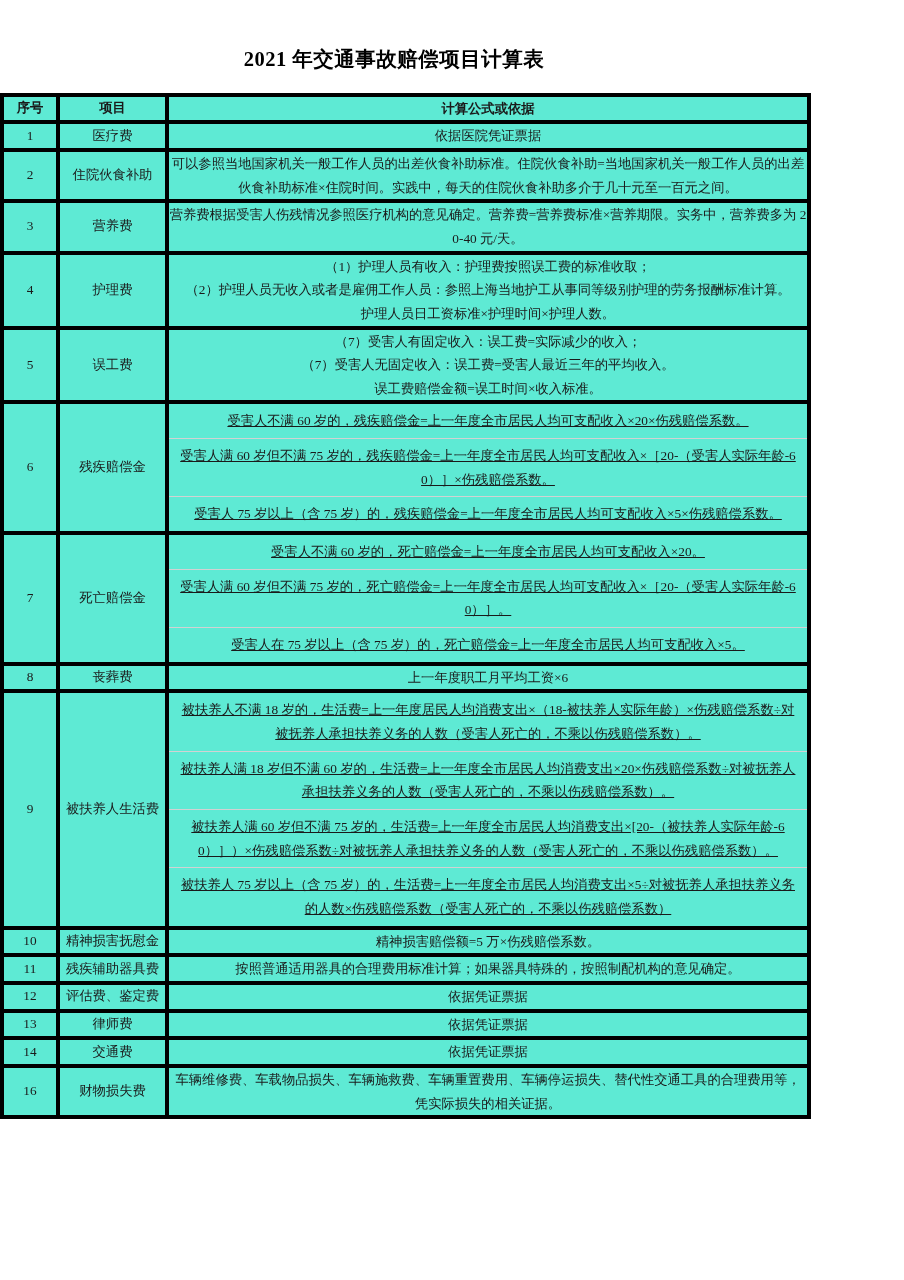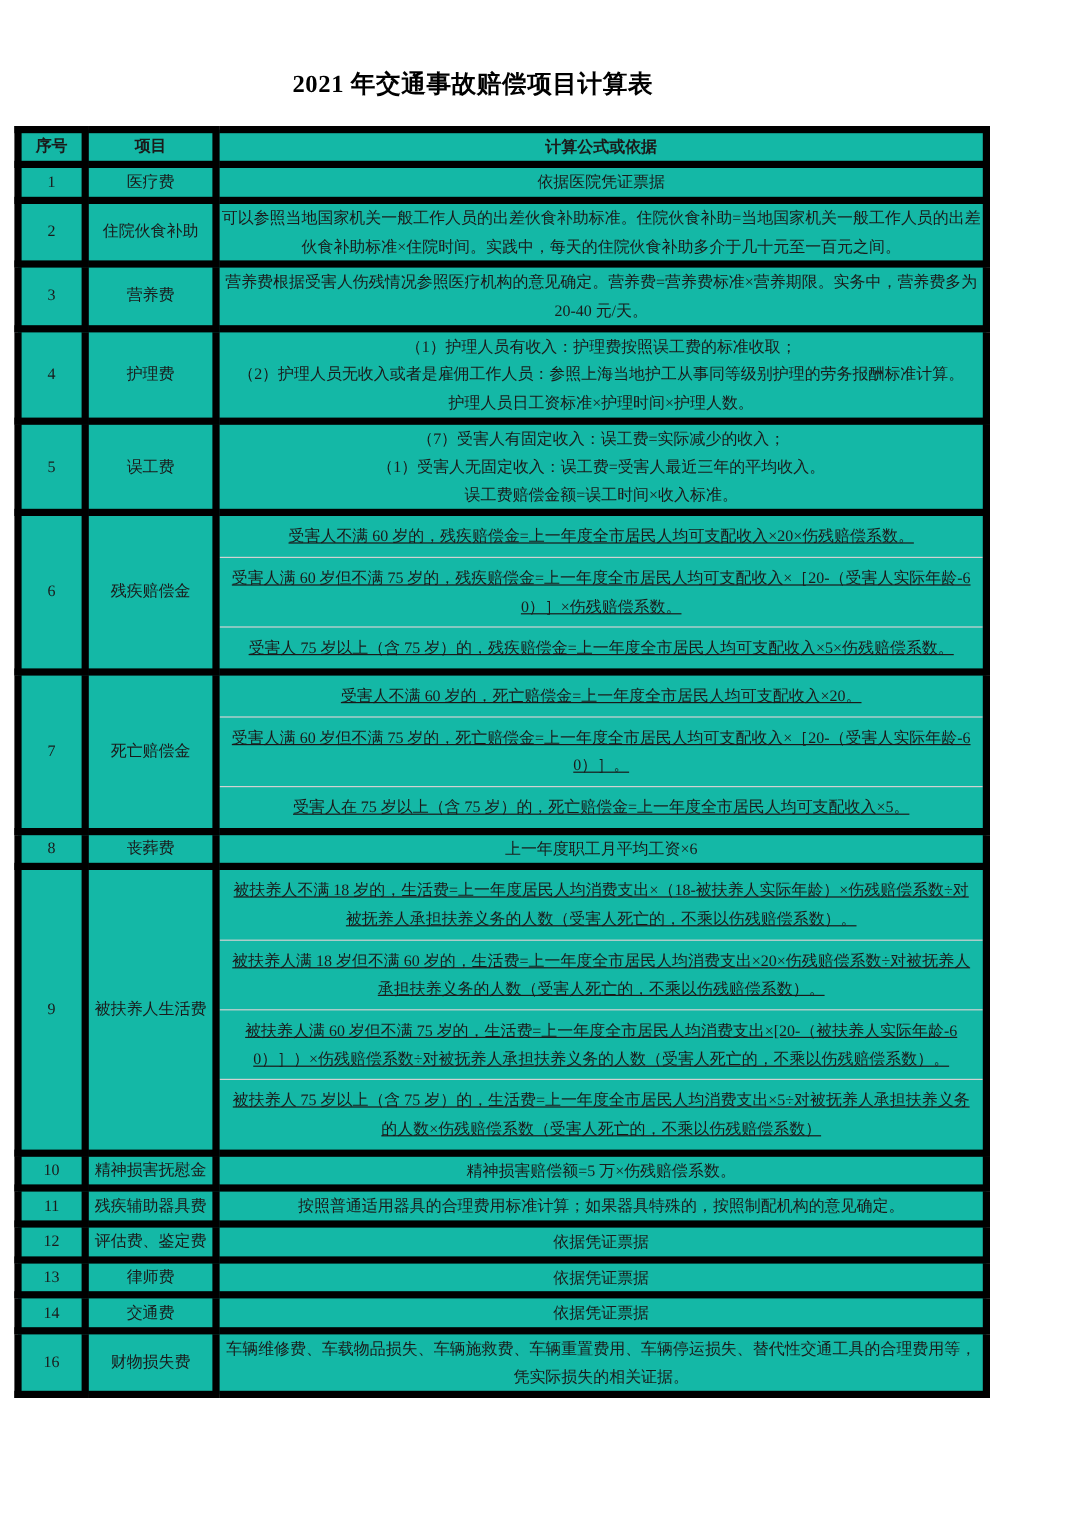--- a/index.html
+++ b/index.html
@@ -12,21 +12,21 @@
     height: 1280px;
     font-family: "Liberation Serif", "DejaVu Serif", serif;
     color: #1a1a1a;
     overflow: hidden;
   }
   .page {
     position: relative;
     width: 788px;
     height: 1280px;
     box-sizing: border-box;
-    padding: 12px;
+    padding: 0;
   }
   .doc-title {
     text-align: center;
     font-size: 20.5px;
     font-weight: bold;
     letter-spacing: 0.5px;
     margin: 0;
     padding-top: 47px;
     padding-bottom: 0;
     line-height: 1.2;
@@ -43,24 +43,24 @@
     table-layout: fixed;
     font-size: 13.3px;
     line-height: 1.72;
   }
   table.calc-table col.c-seq  { width: 56px; }
   table.calc-table col.c-item { width: 109px; }
   table.calc-table col.c-form { width: 642px; }
 
   table.calc-table td,
   table.calc-table th {
-    border: 6px solid #000000;
+    border: 4px solid #000000;
     vertical-align: middle;
     padding: 0;
-    background: #14b8a6;
+    background: #5eead4;
   }
   .cell-seq {
     text-align: center;
     padding: 4px 2px;
     font-size: 13.3px;
   }
   .cell-item {
     text-align: center;
     padding: 4px 3px;
     font-size: 13.3px;
@@ -152,21 +152,21 @@
                 <span class="ln">护理人员日工资标准×护理时间×护理人数。</span>
               </div>
             </td>
           </tr>
           <tr>
             <td class="cell-seq">5</td>
             <td class="cell-item">误工费</td>
             <td class="cell-formula">
               <div class="multi-line">
                 <span class="ln">（7）受害人有固定收入：误工费=实际减少的收入；</span>
-                <span class="ln">（1）受害人无固定收入：误工费=受害人最近三年的平均收入。</span>
+                <span class="ln">（7）受害人无固定收入：误工费=受害人最近三年的平均收入。</span>
                 <span class="ln">误工费赔偿金额=误工时间×收入标准。</span>
               </div>
             </td>
           </tr>
           <tr>
             <td class="cell-seq">6</td>
             <td class="cell-item">残疾赔偿金</td>
             <td class="cell-formula has-parts">
               <div class="parts">
                 <div class="part">

